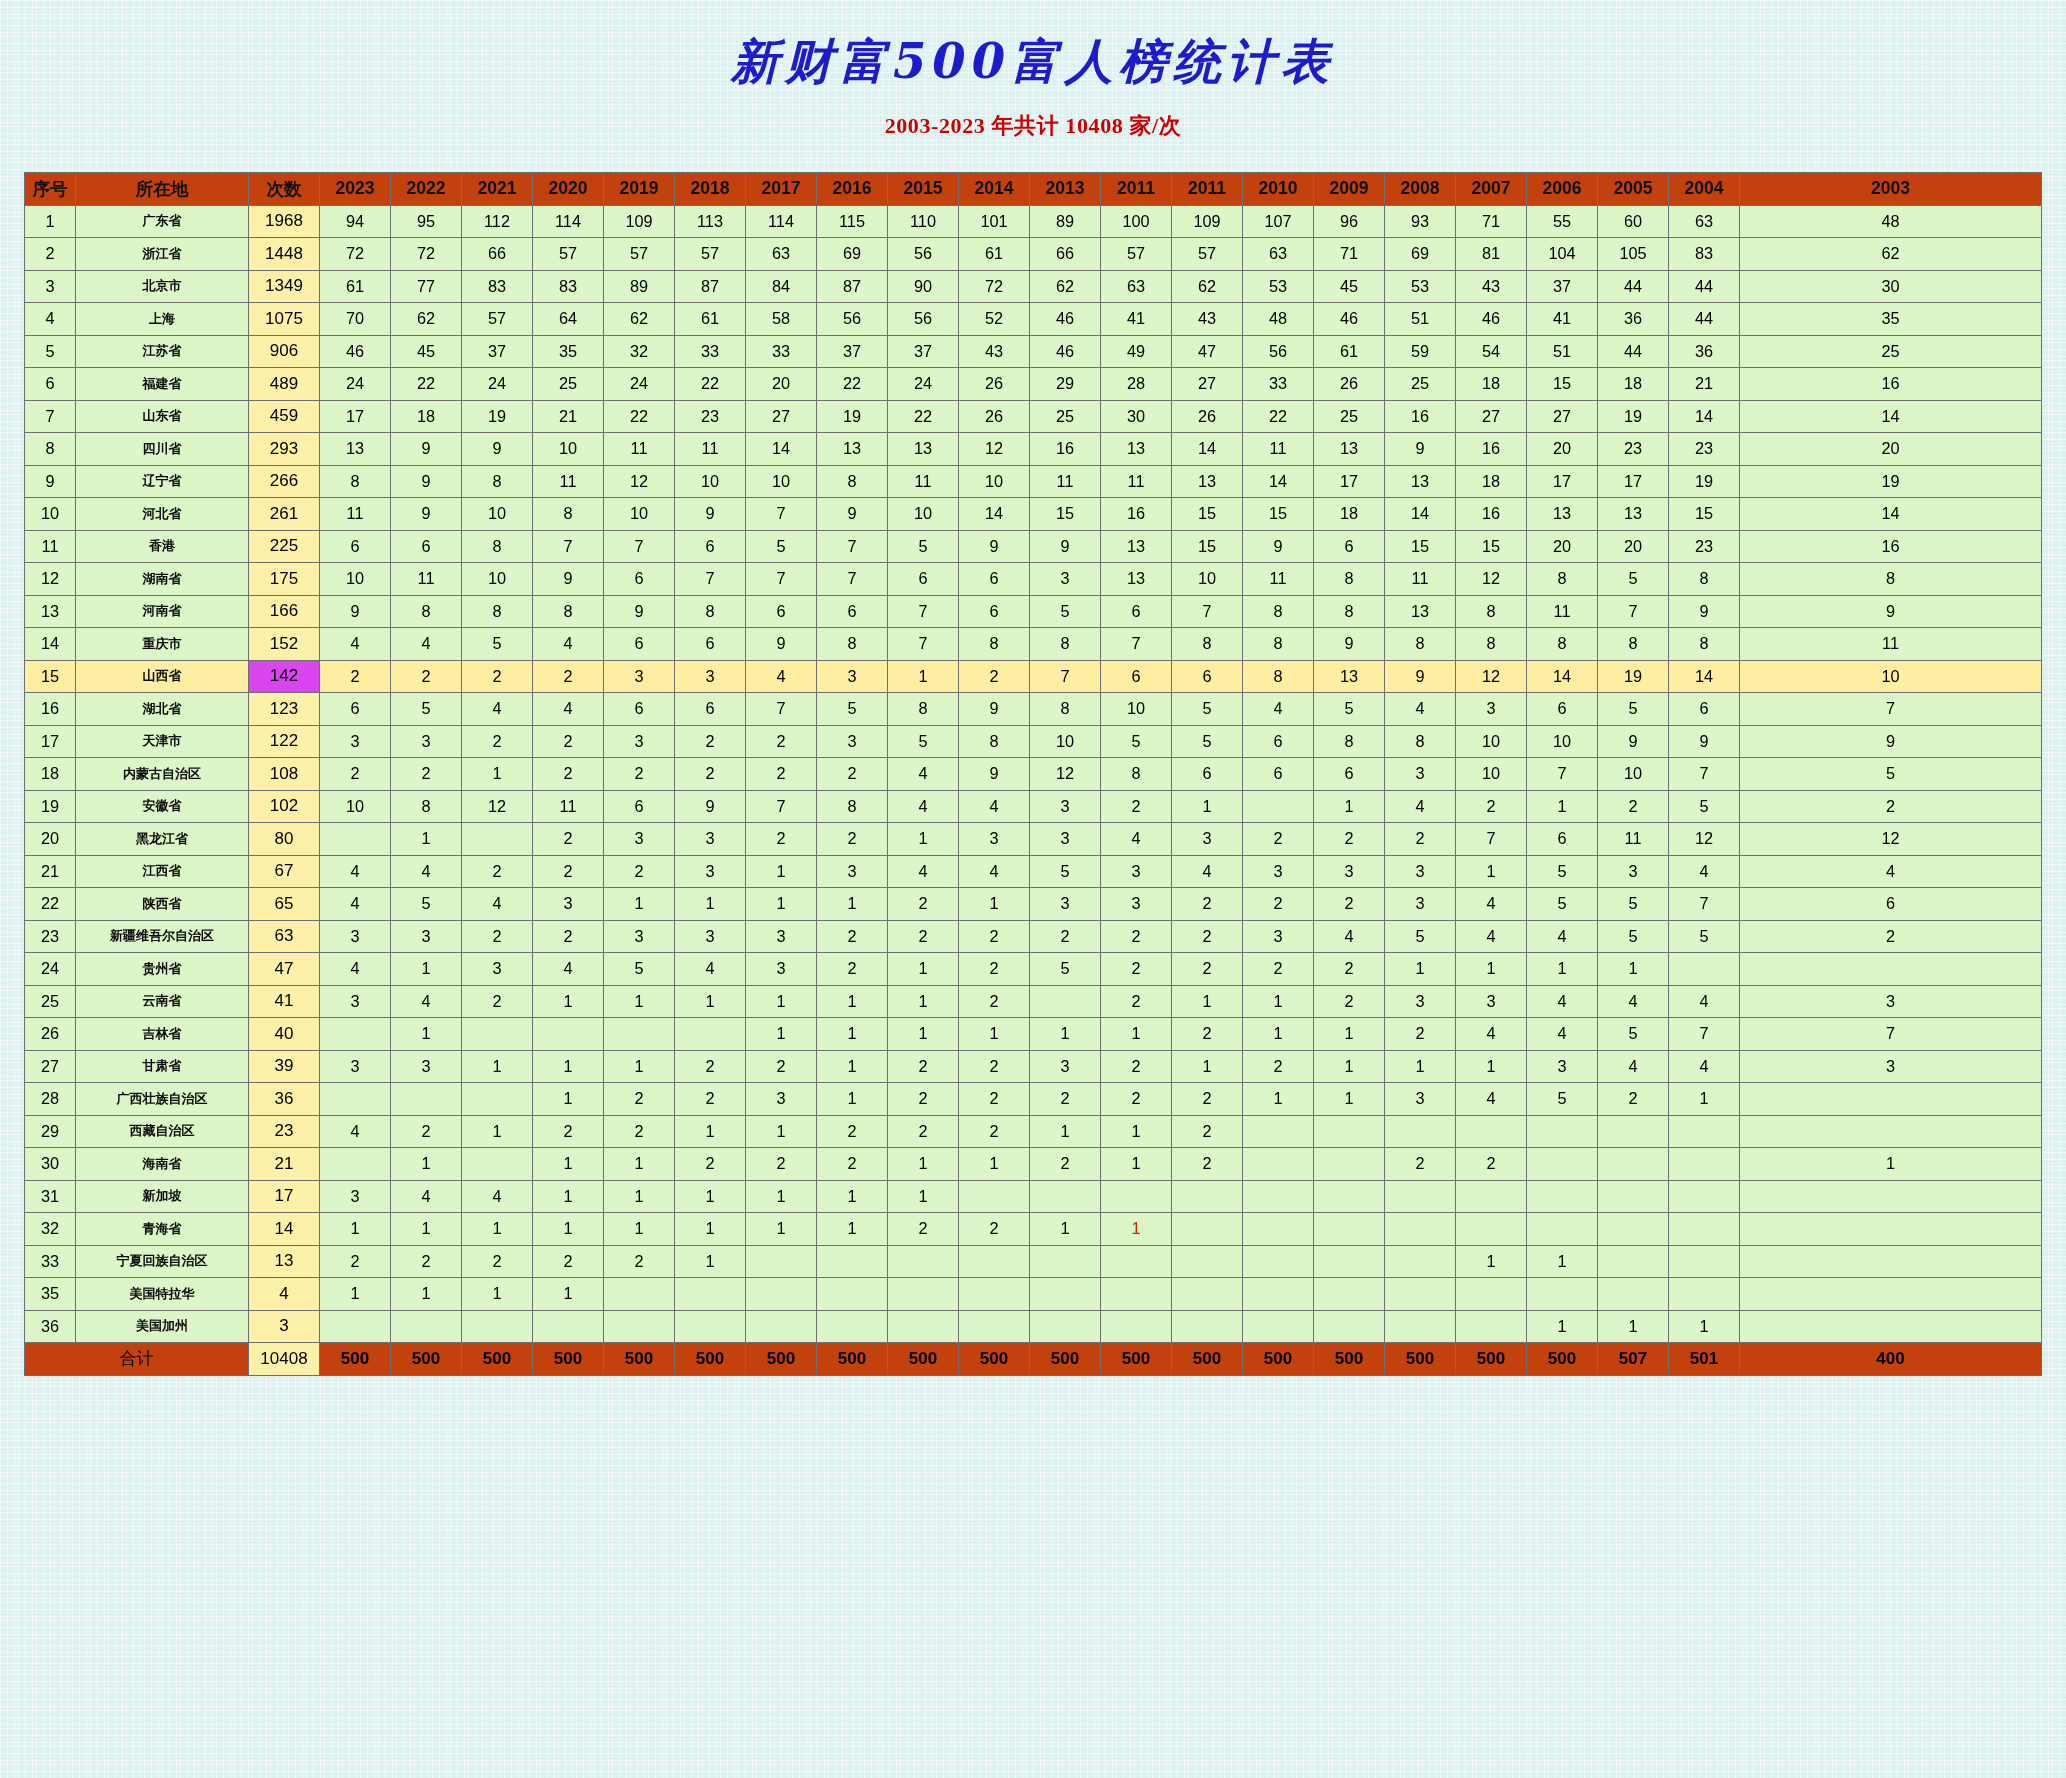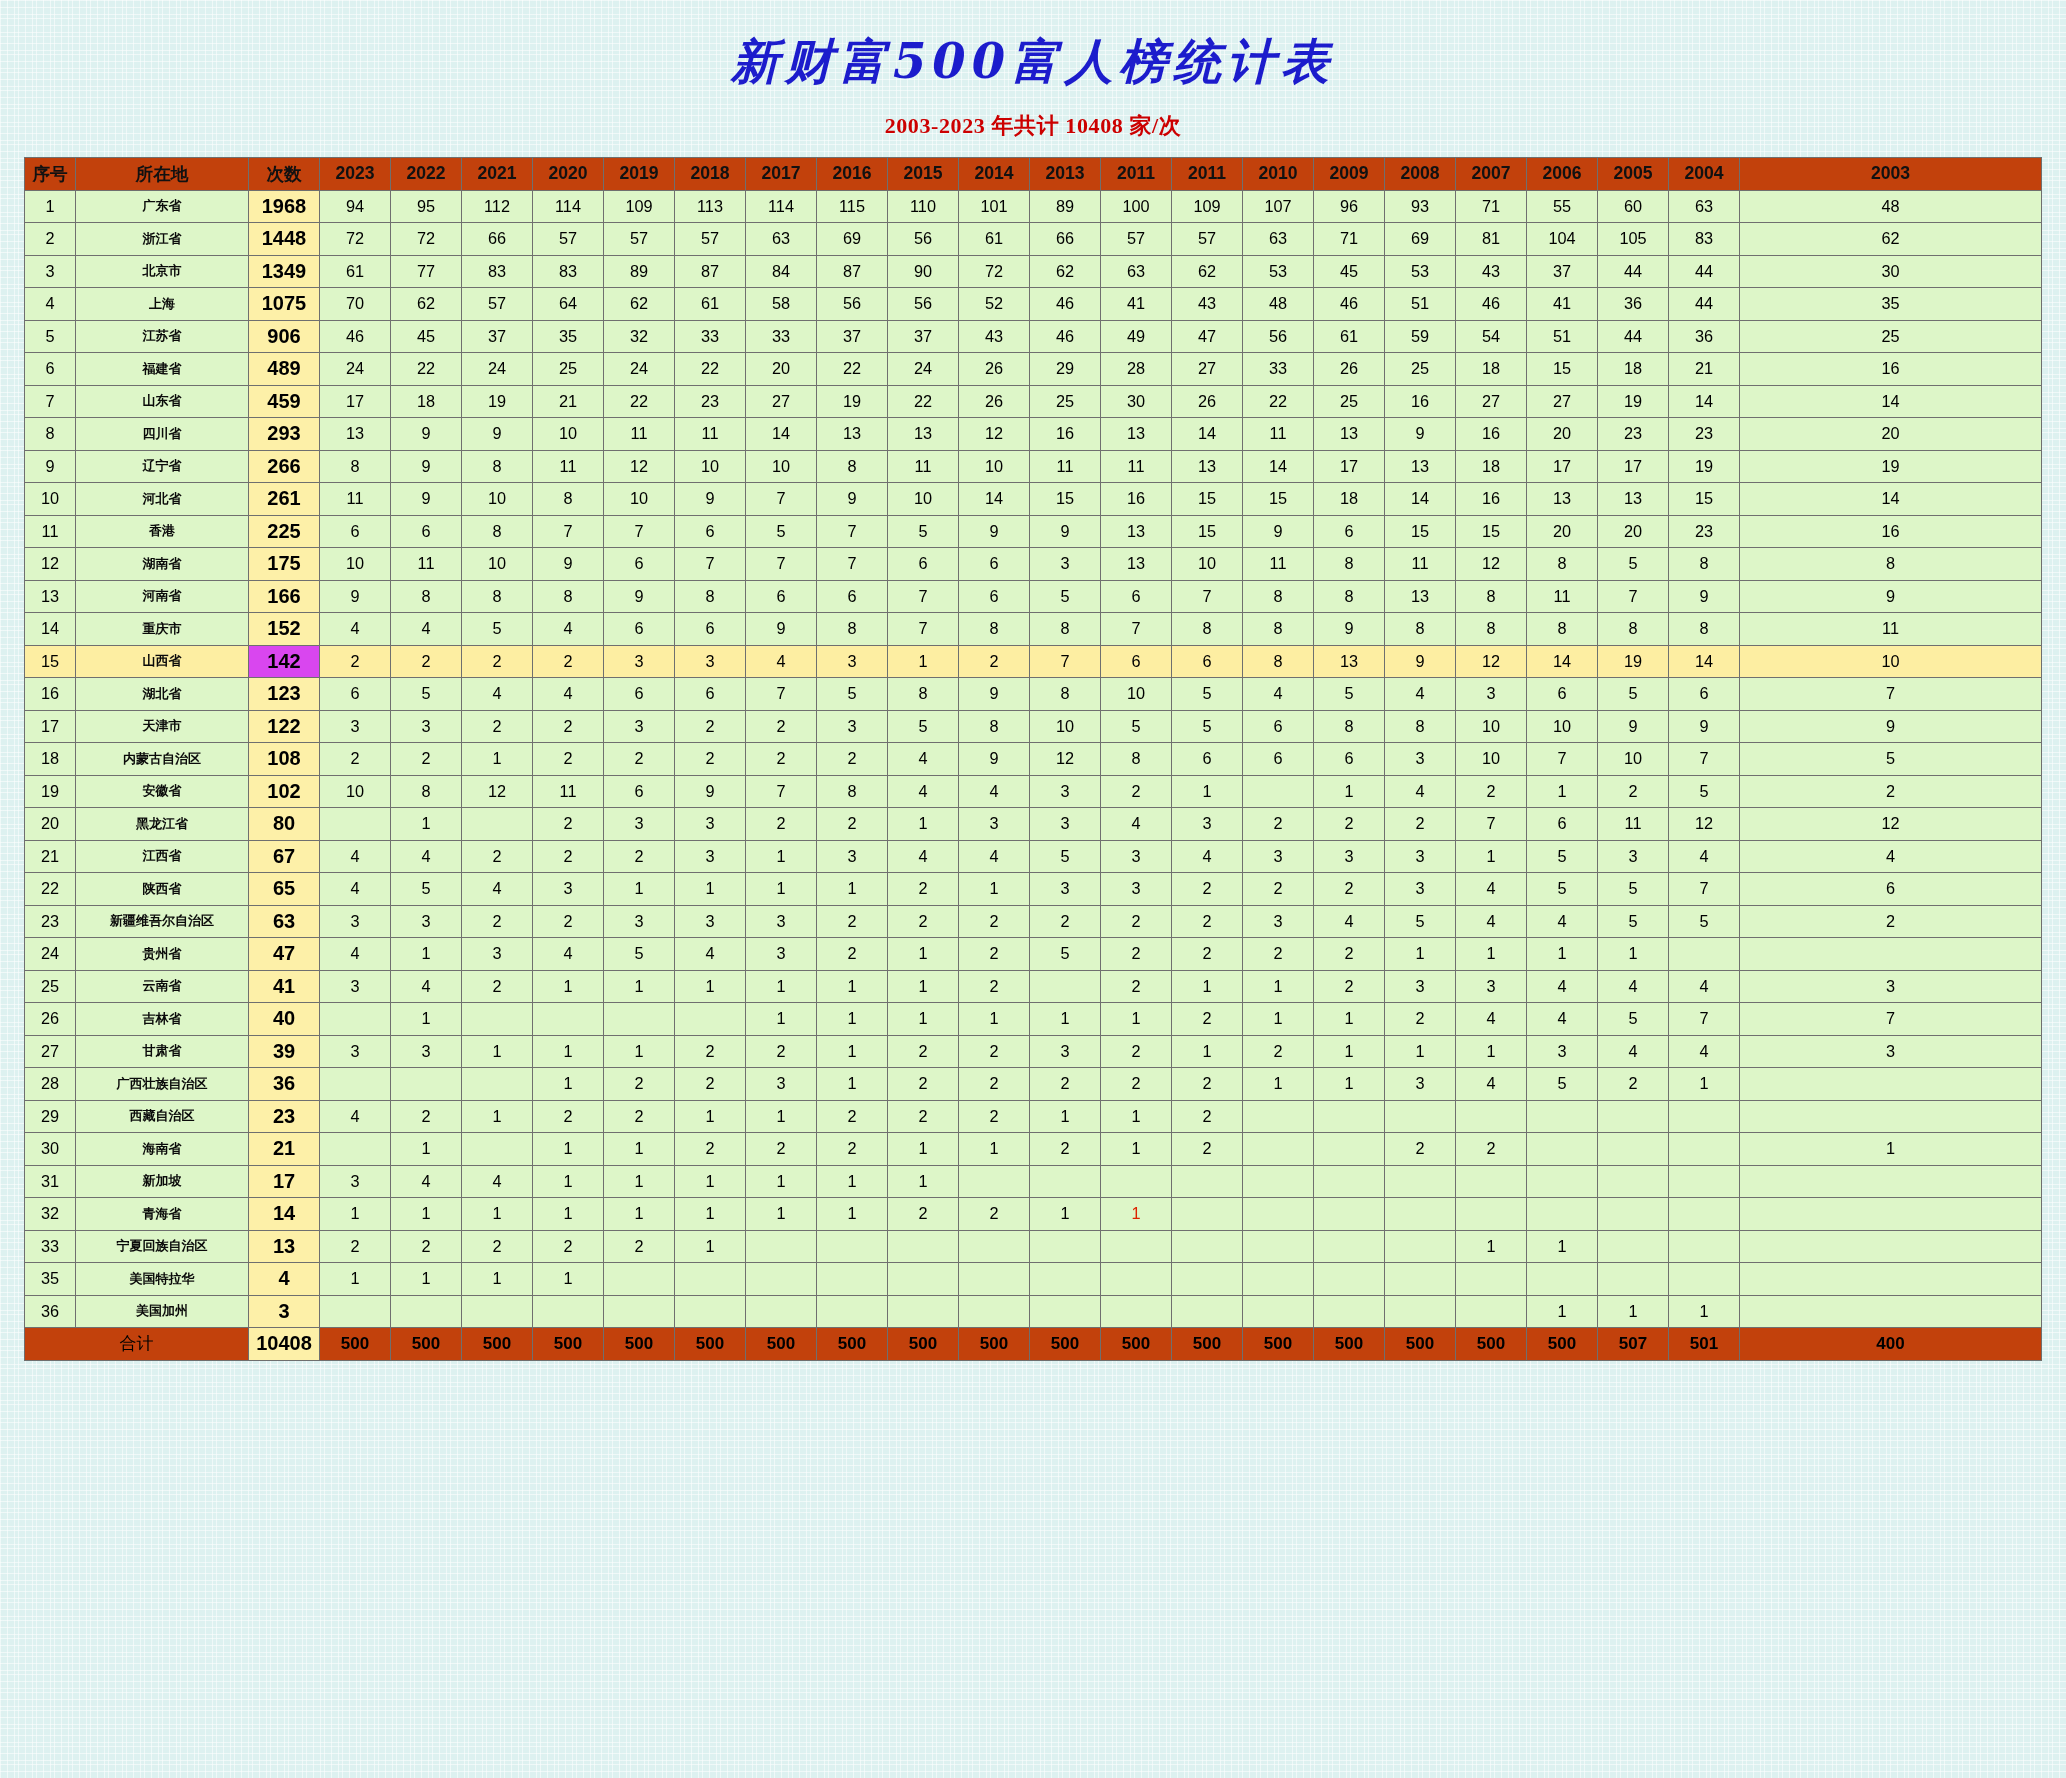--- a/index.html
+++ b/index.html
@@ -35,21 +35,21 @@
     padding-top: 33px;
     line-height: 1.2;
   }
   .subtitle {
     text-align: center;
     font-family: "Liberation Serif", serif;
     font-weight: bold;
     font-size: 22px;
     color: #cc0000;
     margin-top: 20.6px;
-    margin-bottom: 16px;
+    margin-bottom: 31px;
     letter-spacing: 0.6px;
   }
   table.stat {
     border-collapse: collapse;
     width: 100%;
     table-layout: fixed;
     font-family: "Liberation Sans", sans-serif;
     font-size: 16.3px;
   }
   table.stat th, table.stat td {
@@ -77,22 +77,22 @@
     font-size: 16.3px;
   }
   td.place {
     background: #ddf6c8;
     font-weight: bold;
     font-size: 13px;
     color: #0a0a0a;
   }
   td.count {
     background: #fdf0a8;
-    font-weight: bold;
-    font-size: 20px;
+    font-weight: normal;
+    font-size: 17px;
   }
   td.yr {
     background: #ddf6c8;
   }
   tr.hl td.idx, tr.hl td.place, tr.hl td.yr {
     background: #fdeea2;
   }
   tr.hl td.count {
     background: #d946ef;
   }

